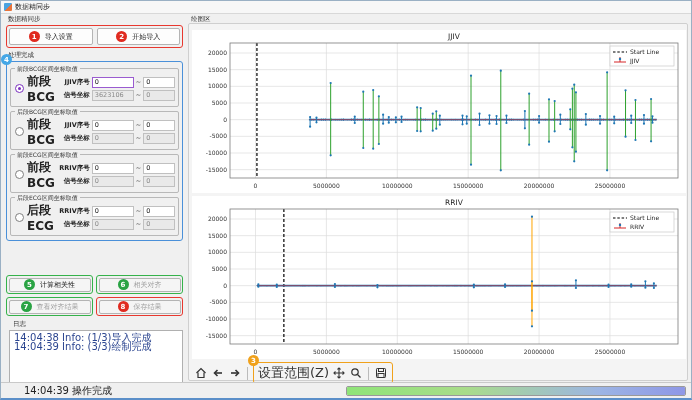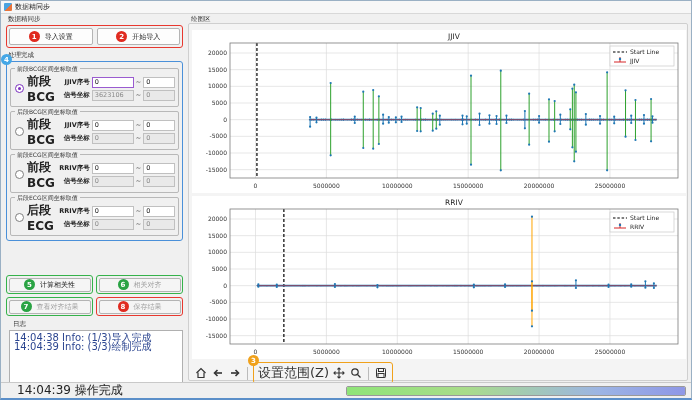--- a/index.html
+++ b/index.html
@@ -67,21 +67,21 @@
   .tbtn { width:14px; height:14px; display:flex; align-items:center; justify-content:center; cursor:default; }
   .tbtn svg { display:block; }
   .tsep { width:1px; height:13px; background:#bbb; margin:0 2px; }
   .rangebox { position:relative; border:1.5px solid #f0a11b; border-radius:3px; display:flex; align-items:center; gap:3px; padding:1px 4px; }
   .rangebox .rlabel { font-size:13px; color:#333; }
   .badge3 { position:absolute; left:-6px; top:-8px; }
 
   
   .statusbar { position:absolute; left:0; right:0; bottom:0; height:16px; background:#f0f0f0;
                border-top:1px solid #c9c9c9; display:flex; align-items:center; }
-  .statusmsg { font-size:12px; color:#222; padding-left:16px; flex:none; }
+  .statusmsg { font-size:10px; color:#222; padding-left:23px; flex:none; }
   .progresswrap { position:absolute; left:345px; right:5px; top:3px; height:10px; border:1px solid #999;
                   border-radius:2px; overflow:hidden; }
   .progressfill { position:absolute; inset:0; background:linear-gradient(90deg,#8fe478,#a9dc8a 35%,#9cb4e4 75%,#8e97e6); }
   .progresstext { position:absolute; inset:0; display:flex; align-items:center; justify-content:center;
                   font-size:6.5px; color:#222; }
 </style>
 </head>
 <body>
 
 <div class="titlebar">

